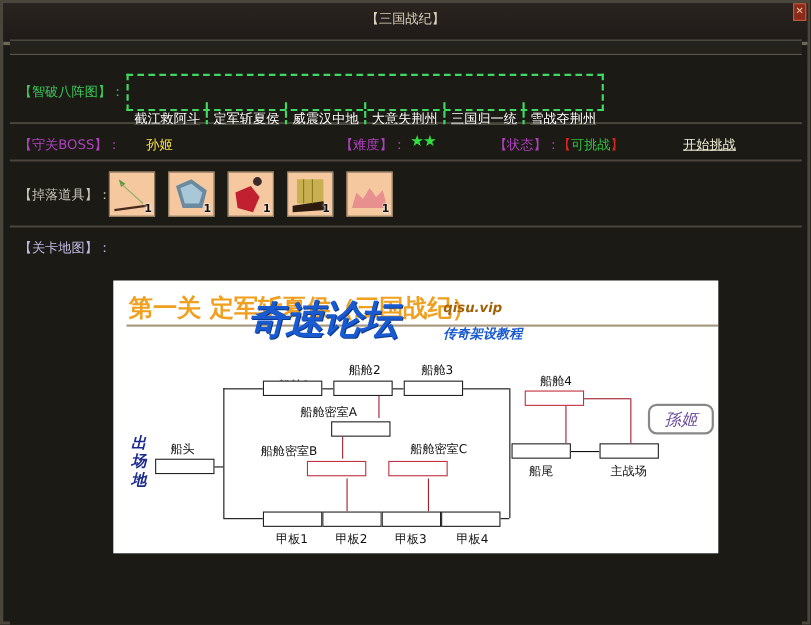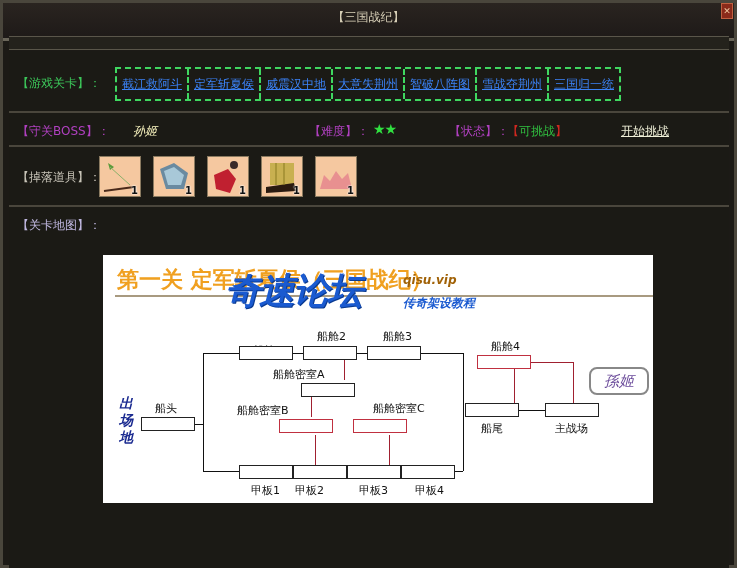--- a/index.html
+++ b/index.html
@@ -45,26 +45,26 @@
   .purple { color: #b040c0; }
   .gray { color: #c8c4b8; }
   .lilac { color: #c0b8e0; }
 
   .levels-box {
     position: absolute; left: 106px; top: 16px; height: 34px;
     border: 2px dashed #3fd860; display: flex;
   }
   .level-btn {
     height: 30px; padding: 0 5px; display: flex; align-items: center;
-    color: #3b82f6; text-decoration: underline; font-size: 12px;
-    border-right: 2px dashed #3fd860; cursor: pointer; white-space: nowrap;
+    color: #ffffff; text-decoration: underline; font-size: 12px;
+    border-right: 2px dashed #3fd860; cursor: pointer; white-space: nowrap; margin-top: 24px;
   }
   .level-btn:last-child { border-right: none; }
 
-  .boss-name { color: #fef9c3; font-style: italic; }
+  .boss-name { color: #fde047; }
   .stars { color: #30e040; font-size: 14px; letter-spacing: -1px; }
   .status-br { color: #d02820; }
   .status-val { color: #30c040; }
   .start-btn { color: #f0f0d8; text-decoration: underline; cursor: pointer; }
 
   .item {
     position: absolute; top: 9px; width: 42px; height: 41px;
     background: #f5c8a0; border: 1px solid #8a7a60;
   }
   .item .cnt {
@@ -117,29 +117,28 @@
 <body>
 
 <div class="window">
   <div class="titlebar">
     <div class="title-text">【三国战纪】</div>
     <div class="close-btn">✕</div>
   </div>
   <div class="strip"></div>
 
   <div class="row row-levels">
-    <span class="label green" style="left:8px; top:24px;">【游戏关卡】：</span>
+    <span class="label green" style="left:8px; top:24px;">【智破八阵图】：</span>
     <div class="levels-box">
       <a class="level-btn">截江救阿斗</a>
       <a class="level-btn">定军斩夏侯</a>
       <a class="level-btn">威震汉中地</a>
       <a class="level-btn">大意失荆州</a>
-      <a class="level-btn">智破八阵图</a>
+      <a class="level-btn">三国归一统</a>
       <a class="level-btn">雪战夺荆州</a>
-      <a class="level-btn">三国归一统</a>
     </div>
   </div>
 
   <div class="row row-boss">
     <span class="label purple" style="left:8px; top:10px;">【守关BOSS】：</span>
     <span class="label boss-name" style="left:124px; top:10px;">孙姬</span>
     <span class="label purple" style="left:300px; top:10px;">【难度】：</span>
     <span class="label stars" style="left:364px; top:8px;">★★</span>
     <span class="label purple" style="left:440px; top:10px;">【状态】：</span>
     <span class="label" style="left:498px; top:10px;"><span class="status-br">【</span><span class="status-val">可挑战</span><span class="status-br">】</span></span>
@@ -227,21 +226,21 @@
       <div class="box red" style="left:250px; top:164px; width:54px;"></div>
       <div class="rline" style="left:212px; top:180px; width:1px; height:30px;"></div>
       <div class="rline" style="left:286px; top:180px; width:1px; height:30px;"></div>
 
       <div class="box" style="left:136px; top:210px; width:54px;"></div>
       <div class="box" style="left:190px; top:210px; width:54px;"></div>
       <div class="box" style="left:244px; top:210px; width:54px;"></div>
       <div class="box" style="left:298px; top:210px; width:54px;"></div>
       <div class="line" style="left:352px; top:216px; width:8px; height:1px;"></div>
       <span class="dlabel" style="left:148px; top:228px;">甲板1</span>
-      <span class="dlabel" style="left:192px; top:228px;">甲板2</span>
+      <span class="dlabel" style="left:202px; top:228px;">甲板2</span>
       <span class="dlabel" style="left:256px; top:228px;">甲板3</span>
       <span class="dlabel" style="left:312px; top:228px;">甲板4</span>
 
       <div class="box" style="left:362px; top:148px; width:54px;"></div>
       <span class="dlabel" style="left:378px; top:166px;">船尾</span>
       <span class="dlabel" style="left:388px; top:84px;">船舱4</span>
       <div class="box red" style="left:374px; top:100px; width:54px;"></div>
       <div class="rline" style="left:411px; top:114px; width:1px; height:34px;"></div>
       <div class="rline" style="left:428px; top:107px; width:42px; height:1px;"></div>
       <div class="rline" style="left:470px; top:107px; width:1px; height:41px;"></div>

